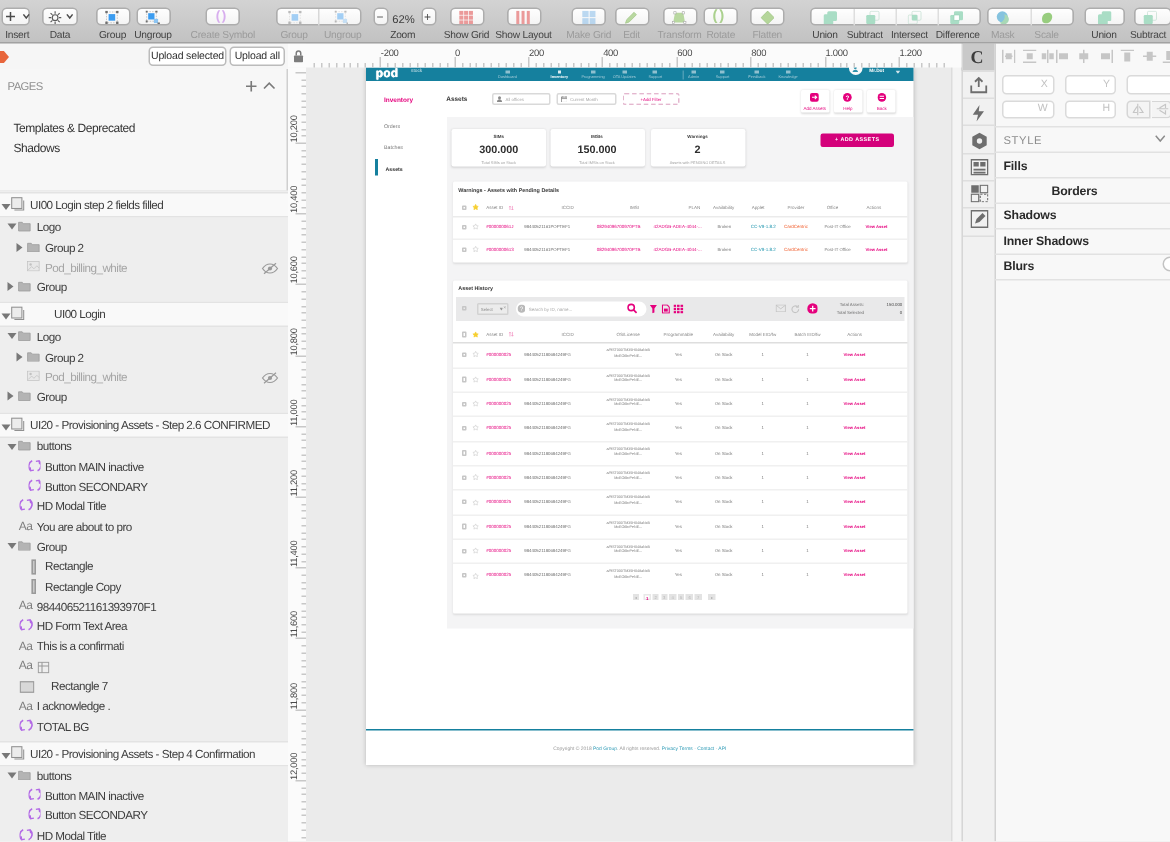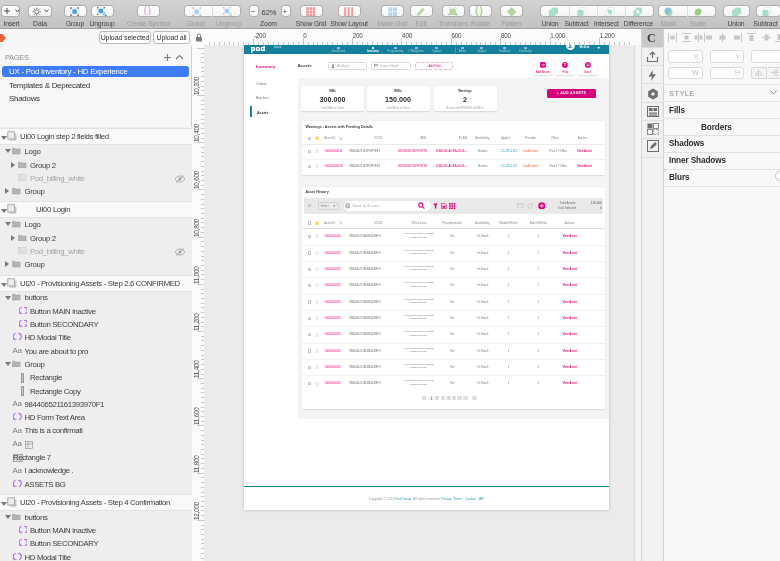--- a/index.html
+++ b/index.html
@@ -726,21 +726,20 @@
       <path d="M2.5 4V2.5a1.5 1.5 0 013 0V4" fill="none" stroke="#7d7d7d" stroke-width="1"></path>
     </svg>
 <div class="a" id="sidebar">
 <div class="nm" style="left:5px;top:7px;font-size:7.5px;color:#8e8e8e">PAGES</div>
 <svg class="nm" style="left:163px;top:7px" width="9" height="9" viewBox="0 0 9 9">
         <path d="M4.5 1v7M1 4.5h7" stroke="#7a7a7a" stroke-width="1.1"></path>
       </svg>
 <svg class="nm" style="left:175px;top:8px" width="9" height="7" viewBox="0 0 9 7">
         <path d="M1 5l3.5-3.5L8 5" fill="none" stroke="#7a7a7a" stroke-width="1.1"></path>
       </svg>
-<div class="nm" style="left:2px;top:19.5px;width:187px;height:11.5px;background:#3e7bf7;border-radius:3px;color:#fff;font-size:8px;letter-spacing:-0.3px;line-height:11.5px;padding-left:7px">UX - Pod Inventory - HD Experience</div>
 <div class="nm" style="left:9px;top:35px;font-size:8px;letter-spacing:-0.3px;color:#333">Templates &amp; Deprecated</div>
 <div class="nm" style="left:9px;top:48px;font-size:8px;letter-spacing:-0.3px;color:#333">Shadows</div>
 </div>
 <div class="a" style="left:0;top:126.5px;width:192px;height:1px;background:#dcdcdc"></div>
 <div class="a" id="layers">
 <div class="arow" style="left:0;top:0.5px"></div>
 <div class="tri trid" style="left:1px;top:9.2px"></div>
 <svg class="nm" style="left:7px;top:4.1px" width="9.5" height="10" viewBox="0 0 9.5 10">
         <rect x="0.8" y="0.8" width="6.8" height="7.2" fill="#ececec" stroke="#909090" stroke-width="0.7"></rect>
         <path d="M2.6 9h6.2V2.6" fill="none" stroke="#909090" stroke-width="0.7"></path>
@@ -869,32 +868,32 @@
 <div class="nm" style="left:12.5px;top:298.9px;font-size:8px;color:#7e7e7e">Aa</div>
 <div class="nm" style="left:24.5px;top:299.4px;">This is a confirmati</div>
 <div class="nm" style="left:12.5px;top:312.2px;font-size:8px;color:#7e7e7e">Aa</div>
 <svg class="nm" style="left:25px;top:313.7px" width="8" height="8" viewBox="0 0 8 8">
         <rect x="0.5" y="0.5" width="7" height="7" fill="none" stroke="#9a9a9a" stroke-width="0.7"></rect>
         <path d="M0.5 3h7M3 0.5v7" stroke="#9a9a9a" stroke-width="0.7"></path>
       </svg>
 <svg class="nm" style="left:13px;top:326.5px" width="10" height="8" viewBox="0 0 10 8">
         <rect x="0.5" y="0.5" width="9" height="7" fill="#d8d8d8" stroke="#9a9a9a" stroke-width="0.8"></rect>
       </svg>
-<div class="nm" style="left:13px;top:326.0px;">Rectangle 7</div>
+<div class="nm" style="left:34px;top:326.0px;">Rectangle 7</div>
 <div class="nm" style="left:12.5px;top:338.8px;font-size:8px;color:#7e7e7e">Aa</div>
 <div class="nm" style="left:24.5px;top:339.3px;">I acknowledge .</div>
 <svg class="nm" style="left:13px;top:351.6px" width="8.5" height="9" viewBox="0 0 9 9.5">
         <g fill="none" stroke="#b36ae6" stroke-width="1.15">
           <path d="M2.6 1.2A4.2 4.2 0 001.4 8"></path>
           <path d="M6.4 8.3A4.2 4.2 0 007.6 1.5"></path>
         </g>
         <path d="M1.2 5.8l0.3 2.4 2.3-0.4" fill="none" stroke="#b36ae6" stroke-width="0.9"></path>
         <path d="M7.8 3.7l-0.3-2.4-2.3 0.4" fill="none" stroke="#b36ae6" stroke-width="0.9"></path>
       </svg>
-<div class="nm" style="left:24.5px;top:352.6px;">ASSETS BG</div>
+<div class="nm" style="left:24.5px;top:352.6px;">TOTAL BG</div>
 <div class="arow" style="left:0;top:366.5px"></div>
 <div class="tri trid" style="left:1px;top:375.2px"></div>
 <svg class="nm" style="left:7px;top:370.1px" width="9.5" height="10" viewBox="0 0 9.5 10">
         <rect x="0.8" y="0.8" width="6.8" height="7.2" fill="#ececec" stroke="#909090" stroke-width="0.7"></rect>
         <path d="M2.6 9h6.2V2.6" fill="none" stroke="#909090" stroke-width="0.7"></path>
       </svg>
 <div class="nm" style="left:20px;top:370.7px;">UI20 - Provisioning Assets - Step 4 Confirmation</div>
 <div class="tri trid" style="left:4.5px;top:387.8px"></div>
 <svg class="nm" style="left:12px;top:385.6px;" width="8.5" height="7.5" viewBox="0 0 8.5 7.5">
         <path d="M0.4 1.2h2.4l0.8 0.9h4.5v4.9H0.4z" fill="#b4b4b4" stroke="#989898" stroke-width="0.5"></path>

